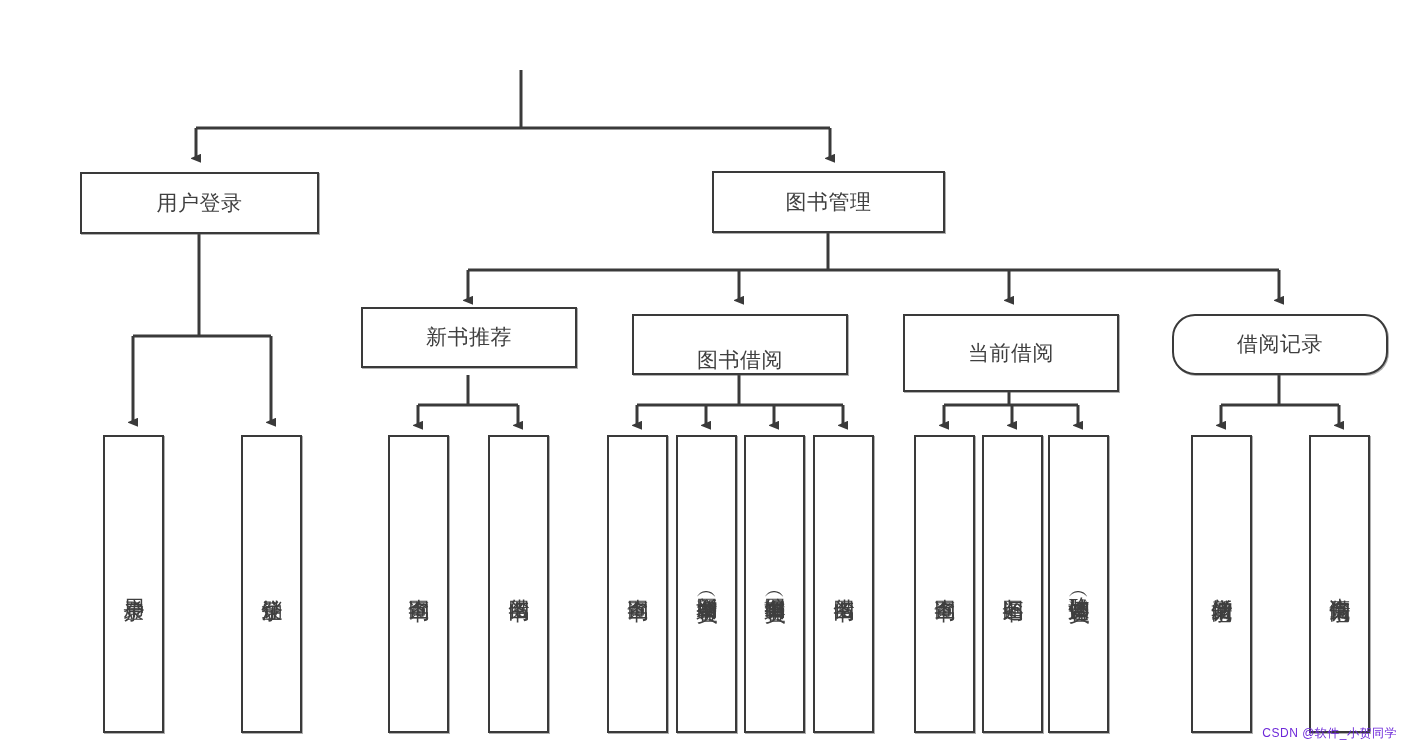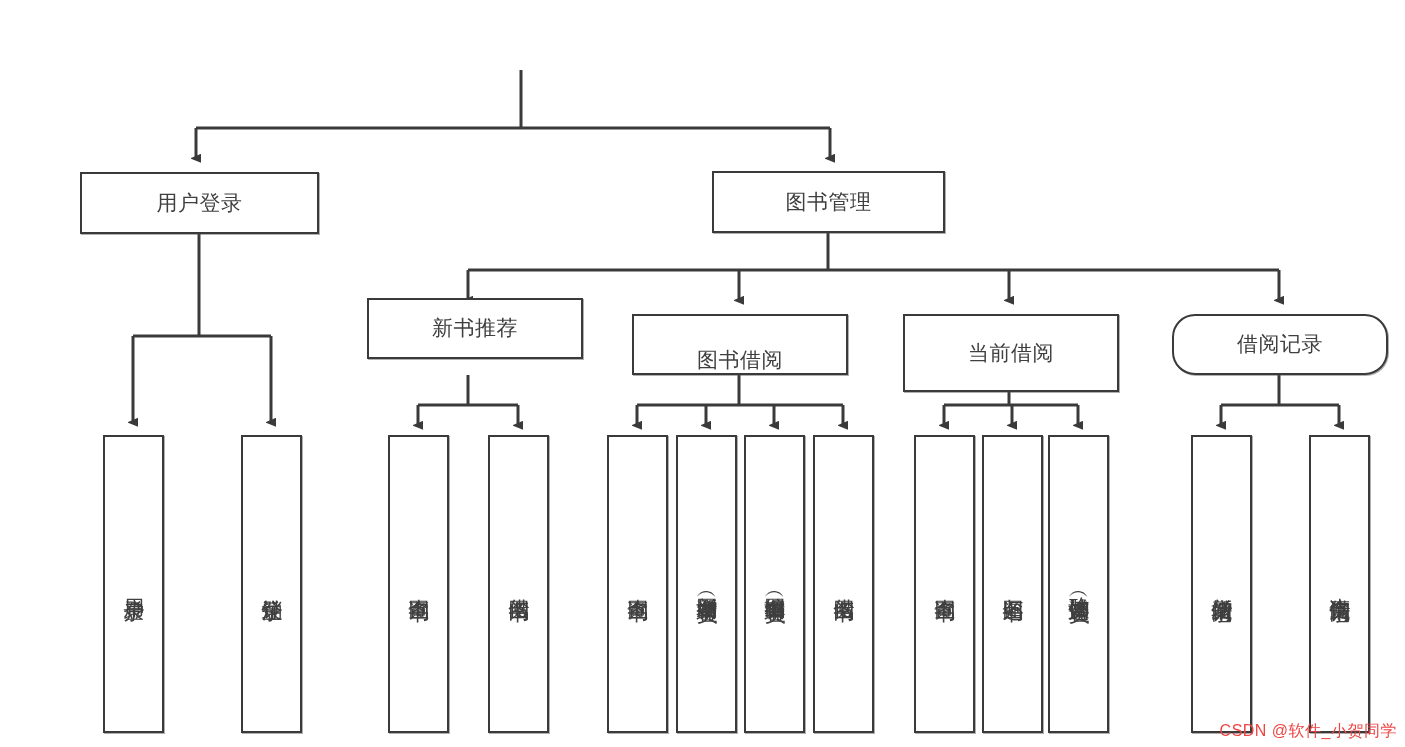--- a/index.html
+++ b/index.html
@@ -40,22 +40,22 @@
     text-orientation:upright;
     font-size:21px;
     line-height:1.28;
     letter-spacing:1px;
     white-space:nowrap;
   }
   .watermark{
     position:absolute;
     right:8px;
     bottom:5px;
-    font-size:16px;
-    color:#ef4444;
+    font-size:12px;
+    color:#6d28d9;
     letter-spacing:.5px;
     white-space:nowrap;
     pointer-events:none;
   }
 </style>
 </head>
 <body>
 
 <div id="stage">
 
@@ -110,21 +110,21 @@
   </svg>
 
 
   <div class="node h-node" style="left:80px;top:172px;width:239px;height:62px;">
     <span class="lbl">用户登录</span>
   </div>
   <div class="node h-node" style="left:712px;top:171px;width:233px;height:62px;">
     <span class="lbl">图书管理</span>
   </div>
 
-  <div class="node h-node" style="left:361px;top:298px;width:216px;height:61px;margin-left:6px;">
+  <div class="node h-node" style="left:361px;top:307px;width:216px;height:61px;">
     <span class="lbl">新书推荐</span>
   </div>
   <div class="node h-node" style="left:632px;top:314px;width:216px;height:61px;align-items:flex-end;">
     <span class="lbl">图书借阅</span>
   </div>
   <div class="node h-node" style="left:903px;top:314px;width:216px;height:78px;">
     <span class="lbl">当前借阅</span>
   </div>
   <div class="node h-node" style="left:1172px;top:314px;width:216px;height:61px;border-radius:23px;">
     <span class="lbl">借阅记录</span>

